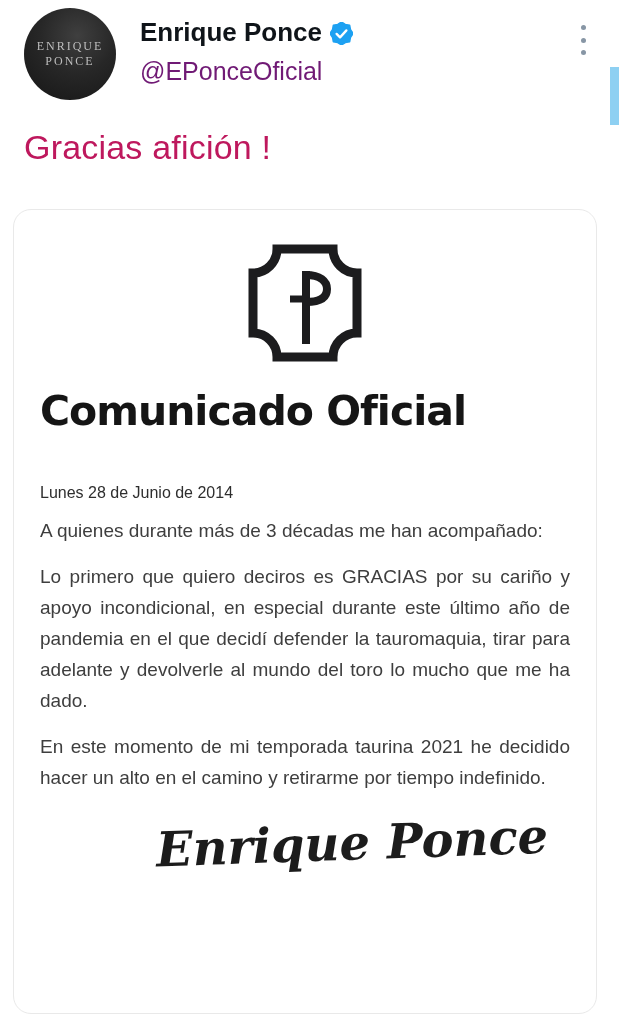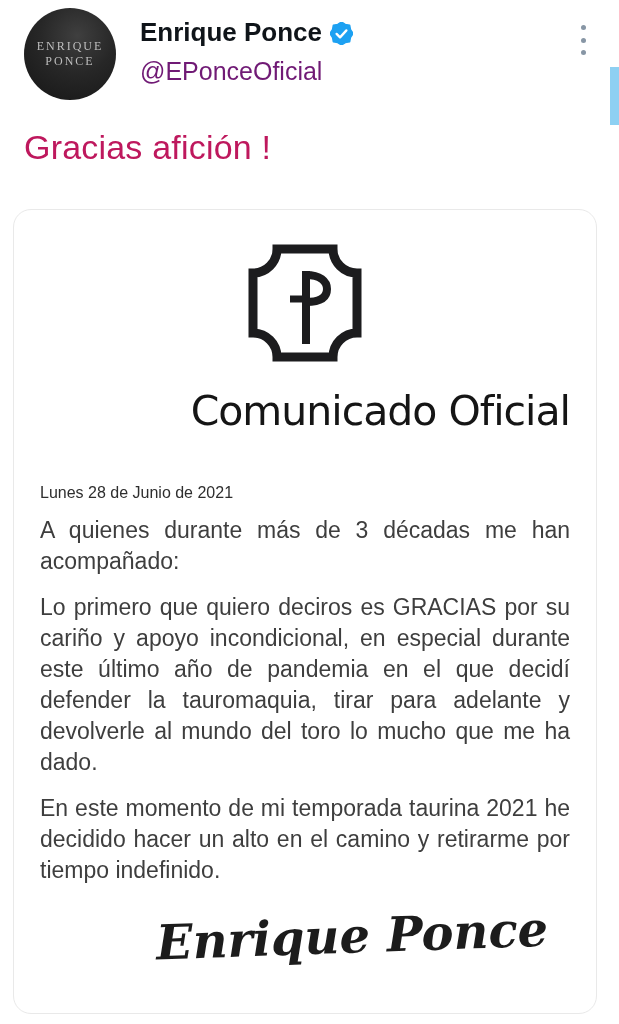--- a/index.html
+++ b/index.html
@@ -72,35 +72,35 @@
     background: #ffffff;
     border: 1px solid #e9e9e9;
     border-radius: 18px;
     padding: 30px 26px 0;
     cursor: pointer;
   }
   .logo-wrap { text-align: center; }
   .logo-svg { display: inline-block; }
   .communique-title {
     margin-top: 17px;
-    text-align: right;
+    text-align: left;
     font-family: "DejaVu Sans", sans-serif;
-    font-weight: normal;
+    font-weight: bold;
     font-size: 41px;
     letter-spacing: -1px;
     color: #151515;
   }
   .communique-date {
     margin-top: 49px;
     font-size: 16px;
     color: #2e2e2e;
   }
   .card p.body-par {
     margin: 13px 0 0;
-    font-size: 23px;
+    font-size: 19px;
     line-height: 31px;
     color: #3e3e3e;
     text-align: justify;
     text-align-last: left;
   }
   .card p.body-par + p.body-par { margin-top: 15px; }
   .signature {
     margin-top: 14px;
     padding-right: 22px;
     text-align: right;
@@ -152,21 +152,21 @@
       <svg class="logo-svg" width="122" height="126" viewBox="0 0 122 126">
         <path d="M 33 9 H 89 A 24 24 0 0 0 113 33 V 93 A 24 24 0 0 0 89 117 H 33 A 24 24 0 0 0 9 93 V 33 A 24 24 0 0 0 33 9 Z" fill="none" stroke="#1c1c1e" stroke-width="9"></path>
         <path d="M 62 31 V 104" fill="none" stroke="#1c1c1e" stroke-width="8"></path>
         <path d="M 62 35 C 76 35 83 41 83 49 C 83 58 75 62 62 62" fill="none" stroke="#1c1c1e" stroke-width="8"></path>
         <path d="M 46 59 H 62" fill="none" stroke="#1c1c1e" stroke-width="7"></path>
       </svg>
     </div>
 
     <div class="communique-title">Comunicado Oficial</div>
 
-    <div class="communique-date">Lunes 28 de Junio de 2021</div>
+    <div class="communique-date">Lunes 28 de Junio de 2014</div>
 
     <p class="body-par">A quienes durante más de 3 décadas me han acompañado:</p>
     <p class="body-par">Lo primero que quiero deciros es GRACIAS por su cariño y apoyo incondicional, en especial durante este último año de pandemia en el que decidí defender la tauromaquia, tirar para adelante y devolverle al mundo del toro lo mucho que me ha dado.</p>
     <p class="body-par">En este momento de mi temporada taurina 2021 he decidido hacer un alto en el camino y retirarme por tiempo indefinido.</p>
 
     <div class="signature">Enrique Ponce</div>
   </div>
 
 </div>
 

